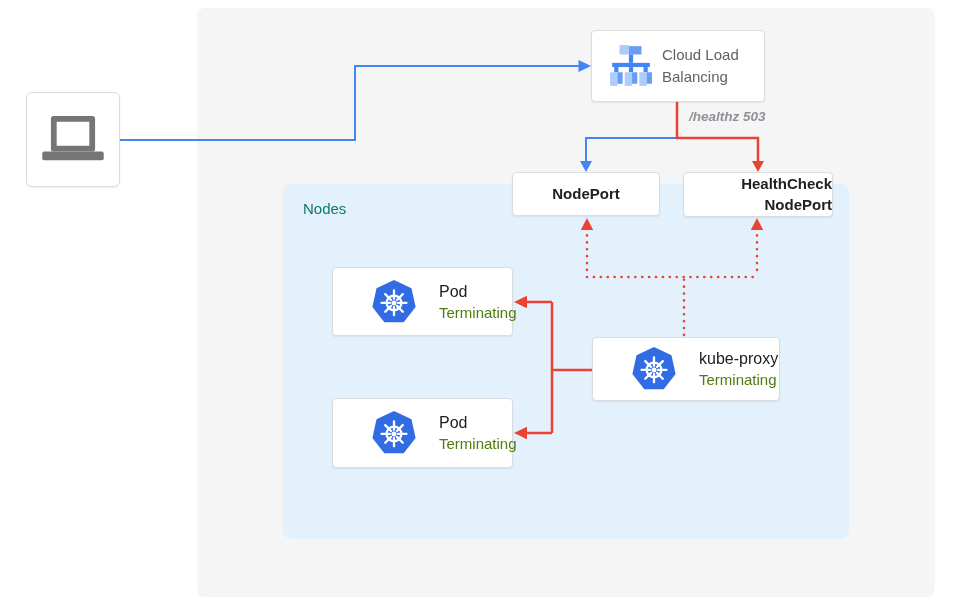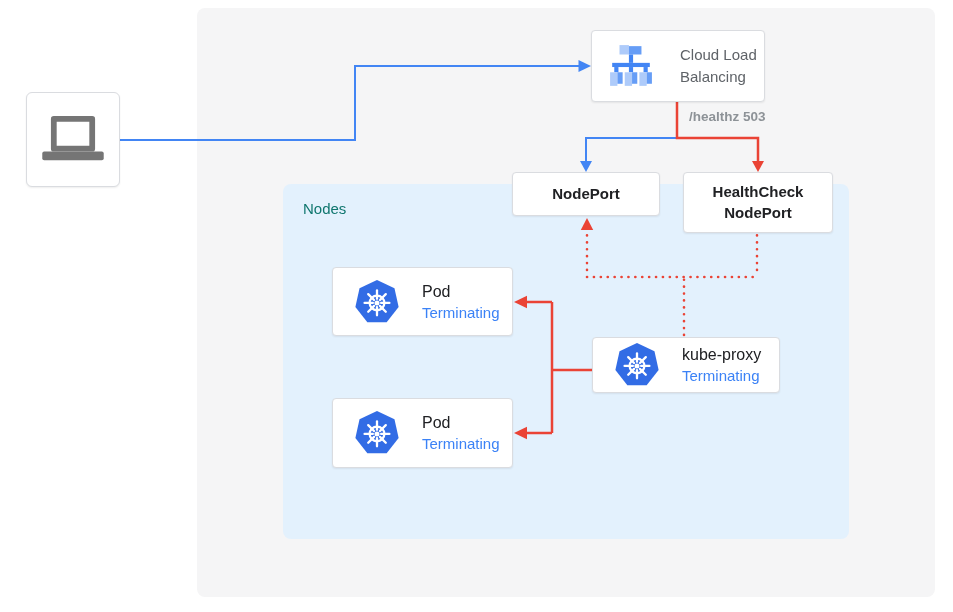--- a/index.html
+++ b/index.html
@@ -51,61 +51,62 @@
   .laptop-card {
     left: 26px; top: 92px;
     width: 94px; height: 95px;
     border-radius: 6px;
     justify-content: center;
   }
   .clb-card {
     left: 591px; top: 30px;
     width: 174px; height: 72px;
     padding-left: 16px;
-    gap: 26px;
+    gap: 8px;
   }
   .clb-label {
     font-size: 15px;
     line-height: 1.45;
     color: #5f6368;
     width: 92px;
   }
   .healthz-annotation {
     position: absolute;
     left: 689px; top: 109px;
     font-size: 13.5px;
     font-weight: bold;
     color: #8d9297;
+    font-style: italic;
   }
   .port-card {
     justify-content: center;
     text-align: center;
     font-weight: bold;
     font-size: 15px;
     color: #202124;
     line-height: 1.35;
     flex-direction: column;
   }
   .nodeport-card { left: 512px; top: 172px; width: 148px; height: 44px; }
-  .healthcheck-card { left: 683px; top: 172px; width: 150px; height: 61px; }
+  .healthcheck-card { left: 683px; top: 172px; width: 150px; height: 45px; align-items: flex-end; }
   .entity-card {
-    padding-left: 21px;
+    padding-left: 38px;
     gap: 22px;
   }
   .pod1-card { left: 332px; top: 267px; width: 181px; height: 69px; }
   .pod2-card { left: 332px; top: 398px; width: 181px; height: 70px; }
-  .kubeproxy-card { left: 592px; top: 337px; width: 188px; height: 56px; }
+  .kubeproxy-card { left: 592px; top: 337px; width: 188px; height: 64px; }
   .entity-title {
     font-size: 16px;
     color: #202124;
     margin-bottom: 3px;
   }
   .entity-subtitle {
     font-size: 15px;
-    color: #3b82f6;
+    color: #4d7c0f;
   }
   .icon-wrap { display: flex; align-items: center; }
 </style>
 </head>
 <body>
 
 <div class="canvas">
 
   <div class="outer-panel"></div>
 

